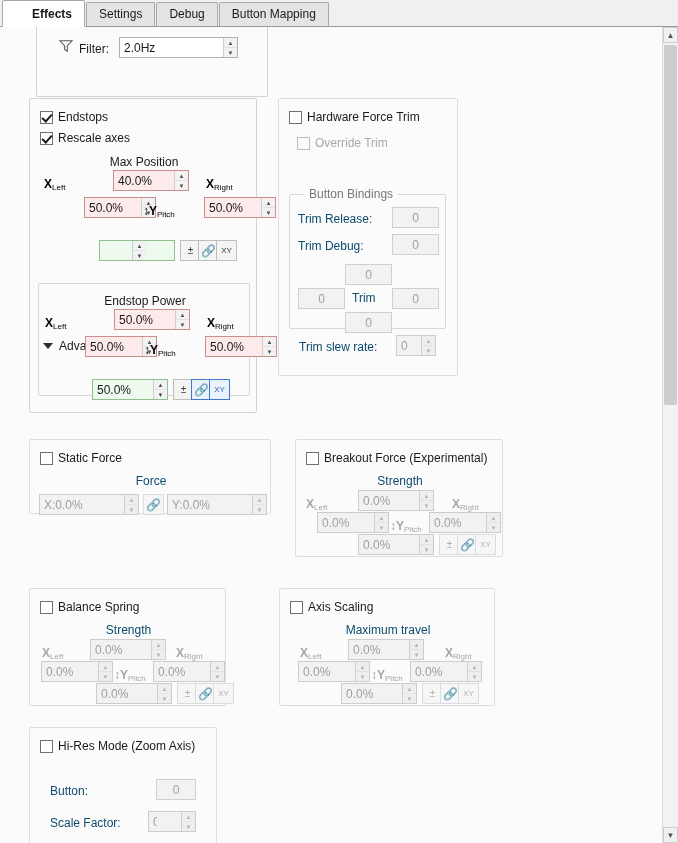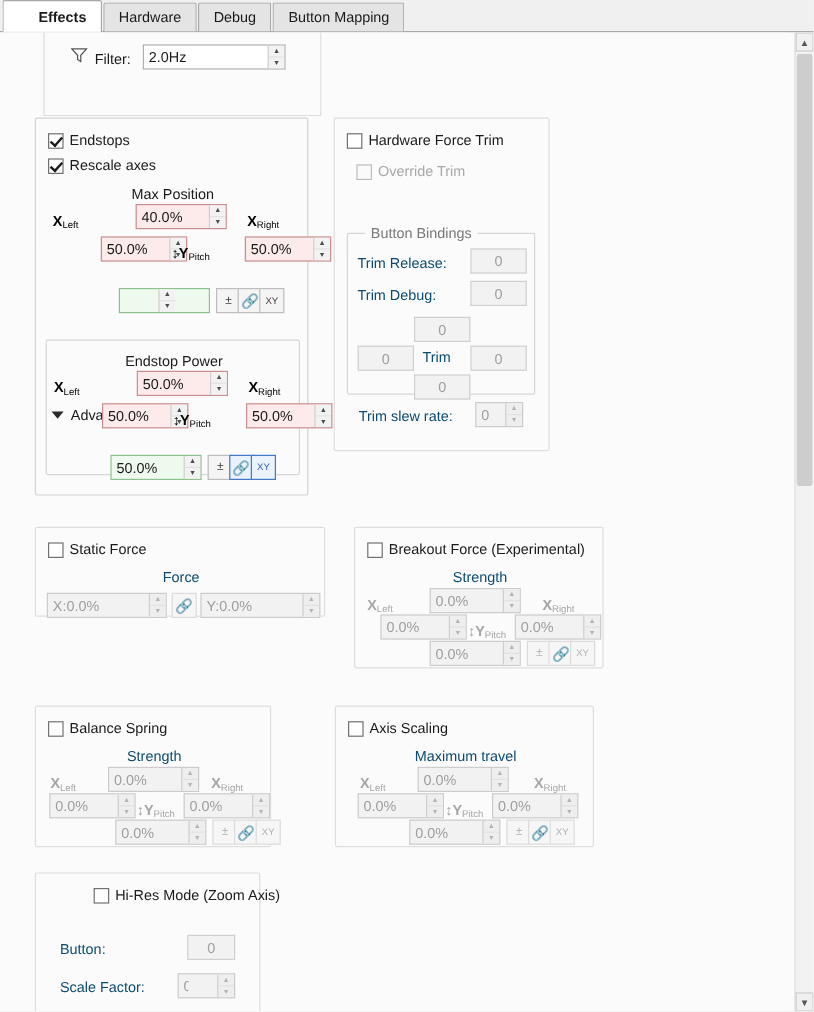--- a/index.html
+++ b/index.html
@@ -212,21 +212,21 @@
     width: 14px; height: 14px;
   }
 </style>
 </head>
 <body>
 
 <div id="app">
 
   <div class="tabbar">
     <div class="tab active" style="margin-left:2px;padding-left:29px;"><span>Effects</span></div>
-    <div class="tab"><span>Hardware</span></div>
+    <div class="tab"><span>Settings</span></div>
     <div class="tab"><span>Debug</span></div>
     <div class="tab"><span>Button Mapping</span></div>
   </div>
 
   <div class="content">
     <div class="canvas">
 
       <div class="topgroup" style="left:36px; top:-30px; width:232px; height:100px;">
         <svg class="funnel" style="left:22px; top:42px;" viewBox="0 0 16 16">
           <path d="M1 2 L15 2 L9.5 8 L9.5 14 L6.5 12 L6.5 8 Z" fill="none" stroke="#555" stroke-width="1.2"></path>
@@ -608,21 +608,21 @@
           </div>
         <div class="sqbtn dim" style="left:160px; top:94px;">
             <span class="chain">🔗</span>
           </div>
         <div class="sqbtn dim" style="left:178px; top:94px;">
             <span class="xy">XY</span>
           </div>
       </div>
 
       <div class="group disabled" style="left:29px; top:700px; width:188px; height:120px;">
-        <div class="cb" style="left:10px; top:11px;margin-left:38px;">
+        <div class="cb" style="left:10px; top:11px;">
           <span class="box"></span>
           <span class="lbl">Hi-Res Mode (Zoom Axis)</span>
         </div>
 
         <div class="lab dim" style="left:20px; top:56px;">Button:</div>
         <div class="field plain" style="left:126px; top:51px; width:40px;">
           <span class="val" style="text-align:center;">0</span>
         </div>
 
         <div class="lab dim" style="left:20px; top:88px;">Scale Factor:</div>

